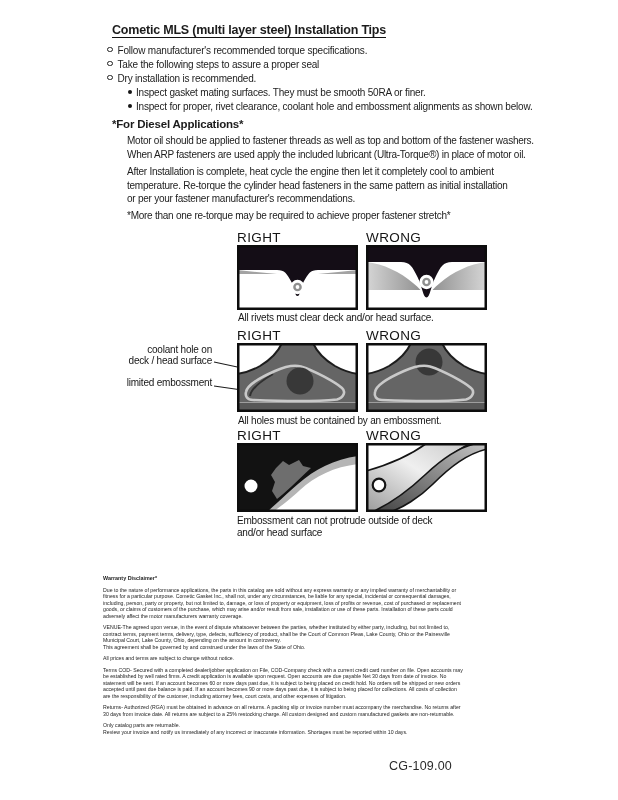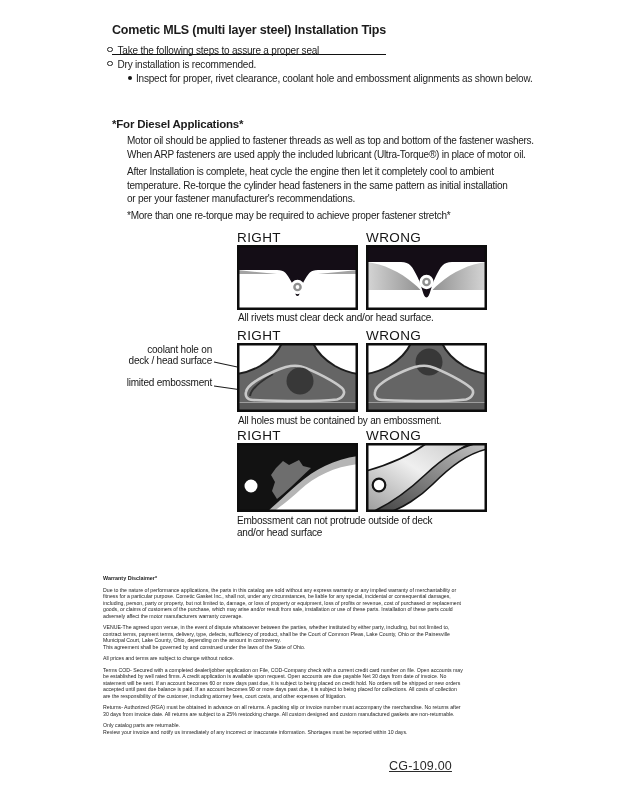--- a/index.html
+++ b/index.html
@@ -1,50 +1,52 @@
 <!DOCTYPE html>
 <html><head>
 <meta charset="utf-8">
 <style>
   html,body{margin:0;padding:0;background:#e8e8e8;}
   .page{position:relative;width:618px;height:800px;background:#ffffff;overflow:hidden;
         font-family:"Liberation Sans", sans-serif;color:#1c1c1c;}
   .abs{position:absolute;}
   .title{position:absolute;left:112px;top:23px;font-size:12.5px;font-weight:bold;letter-spacing:-0.2px;
-         border-bottom:1.6px solid #111;padding-bottom:17px;display:inline-block;}
+         border-bottom:1.6px solid #111;padding-bottom:0;display:inline-block;}
   .bullets{position:absolute;left:107px;top:44px;font-size:10px;letter-spacing:-0.2px;line-height:14px;width:460px;}
   .brow{white-space:nowrap;}
   .obul{display:inline-block;width:3.5px;height:3.5px;border:1px solid #222;border-radius:50%;
         margin-right:5px;vertical-align:2px;}
   .sub{padding-left:21px;}
   .fbul{display:inline-block;width:4px;height:4px;background:#161616;border-radius:50%;
         margin-right:4px;vertical-align:2px;}
   .h2{position:absolute;left:112px;top:118px;font-size:11.5px;font-weight:bold;letter-spacing:-0.2px;}
   .para{position:absolute;left:127px;font-size:10px;letter-spacing:-0.25px;line-height:13.5px;
         white-space:pre-line;width:470px;}
   .p1{top:134px;} .p2{top:165px;} .p3{top:209px;}
   .dlabel{position:absolute;width:121px;text-align:left;font-size:13.5px;letter-spacing:0.4px;color:#141414;}
   .cap{position:absolute;font-size:10px;letter-spacing:-0.2px;color:#161616;white-space:pre-line;line-height:11.5px;}
   .sidelabel{position:absolute;left:98px;width:114px;text-align:right;font-size:10px;letter-spacing:-0.2px;
              line-height:10.5px;color:#161616;white-space:pre-line;}
   .warr{position:absolute;left:103px;top:575px;width:420px;color:#1d1d1d;}
   .wh{font-size:5.4px;font-weight:bold;line-height:6.5px;}
   .wp{font-size:5.2px;line-height:6.5px;margin-top:5px;white-space:pre-line;}
-  .pagecode{position:absolute;left:389px;top:759px;font-size:12.5px;color:#2b2b2b;letter-spacing:0.2px;text-decoration:underline;}
+  .pagecode{position:absolute;left:389px;top:759px;font-size:12.5px;color:#2b2b2b;letter-spacing:0.2px;}
 </style>
 </head>
 <body>
 
 <div class="page">
 
   <div class="title">Cometic MLS (multi layer steel) Installation Tips</div>
 
   <div class="bullets">
+    <div class="brow"><span class="obul"></span><span>Follow manufacturer's recommended torque specifications.</span></div>
     <div class="brow"><span class="obul"></span><span>Take the following steps to assure a proper seal</span></div>
     <div class="brow"><span class="obul"></span><span>Dry installation is recommended.</span></div>
+    <div class="brow sub"><span class="fbul"></span><span>Inspect gasket mating surfaces.  They must be smooth 50RA or finer.</span></div>
     <div class="brow sub"><span class="fbul"></span><span>Inspect for proper, rivet clearance, coolant hole and embossment alignments as shown below.</span></div>
   </div>
 
   <div class="h2">*For Diesel Applications*</div>
   <div class="para p1">Motor oil should be applied to fastener threads as well as top and bottom of the fastener washers.
 When ARP fasteners are used apply the included lubricant (Ultra-Torque®) in place of motor oil.</div>
   <div class="para p2">After Installation is complete, heat cycle the engine then let it completely cool to ambient
 temperature. Re-torque the cylinder head fasteners in the same pattern as initial installation
 or per your fastener manufacturer's recommendations.</div>
   <div class="para p3">*More than one re-torque may be required to achieve proper fastener stretch*</div>

